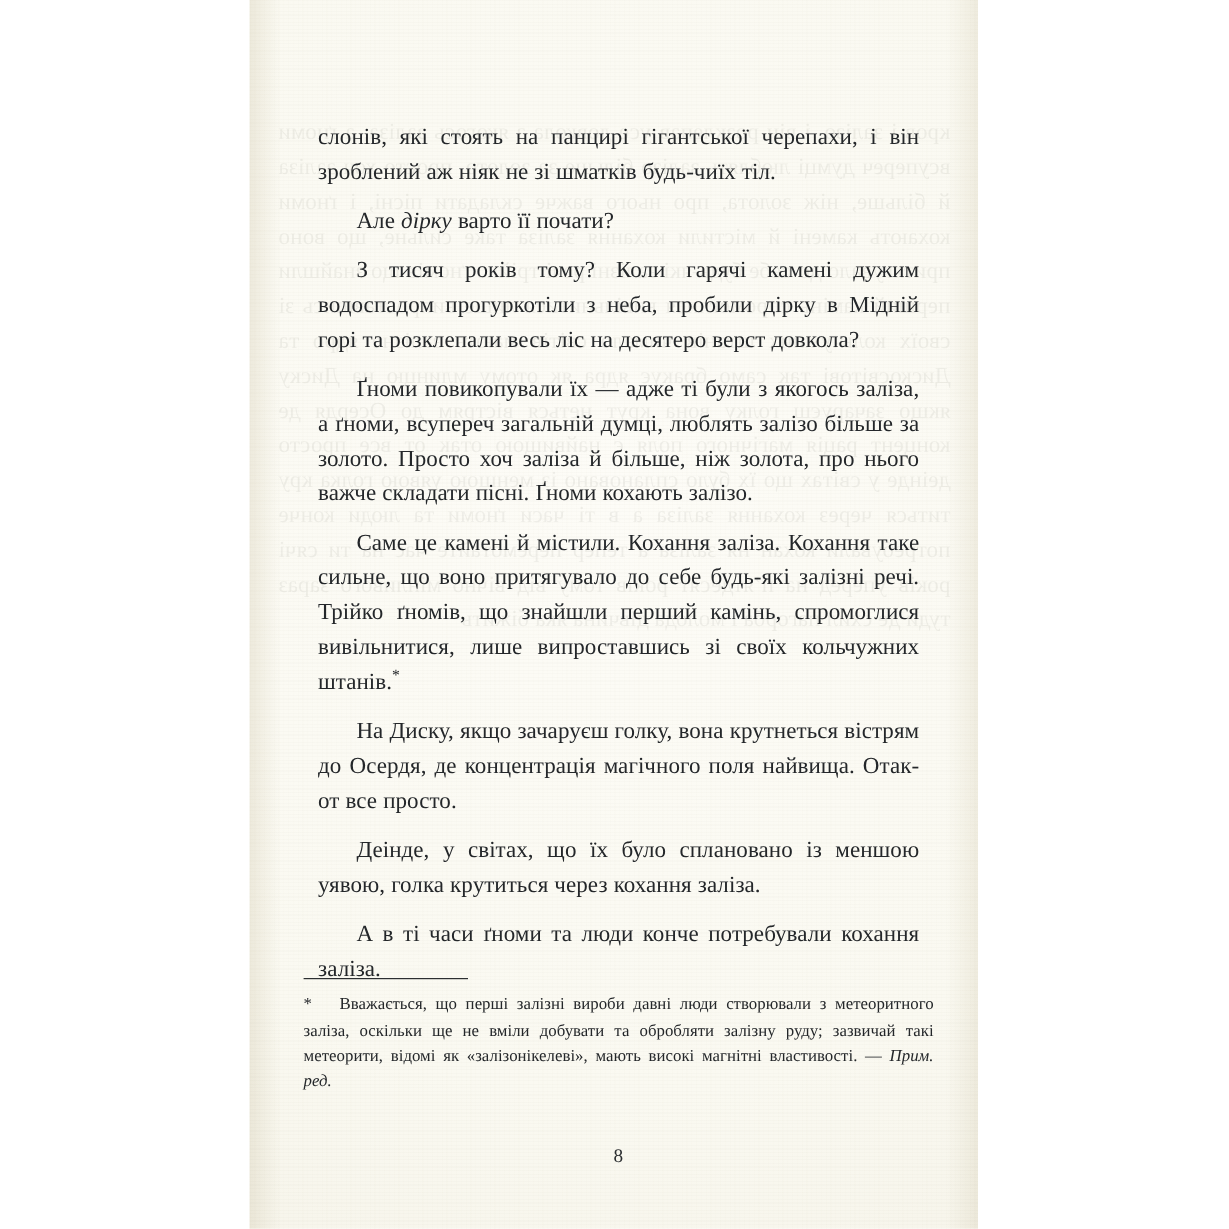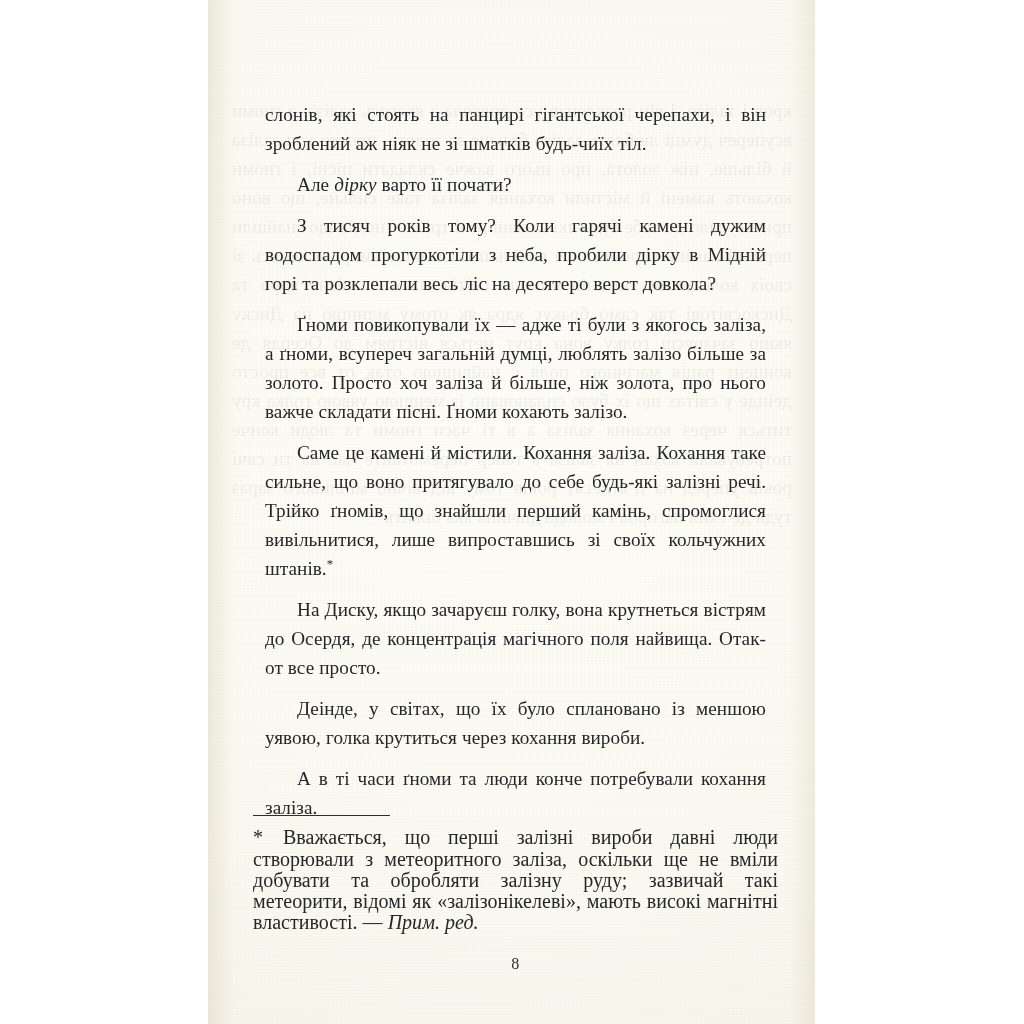--- a/index.html
+++ b/index.html
@@ -108,21 +108,21 @@
     width: 525px;
     color: #24272a;
   }
   #footnote-rule {
     width: 137px;
     height: 1.4px;
     background: #2c2f31;
     margin: 0 0 11px 0;
   }
   #footnote-text {
-    font-size: 20px;
+    font-size: 14px;
     line-height: 21.2px;
     text-align: justify;
     text-justify: inter-word;
     letter-spacing: .02px;
   }
   #footnote-text .fn-star {
     display: inline-block;
     width: 30px;
   }
   #footnote-text i { font-style: italic; }
@@ -151,21 +151,21 @@
 
   <div id="showthrough">кров і залізо, і він розклепав усе довкола з якогось заліза, а ґноми всупереч думці люблять залізо більше за золото, просто хоч заліза й більше, ніж золота, про нього важче складати пісні, і ґноми кохають камені й містили кохання заліза таке сильне, що воно притягувало до себе будь-які залізні речі трійко ґномів що знайшли перший камінь спромоглися вивільнитися лише випроставшись зі своїх кольчужних штанів чимало світів мають залізне ядро та Дискосвітові так само бракує ядра як отому млинцю на Диску якщо зачаруєш голку вона крут неться вістрям до Осердя де концент рація магічного поля є найвищою отак от все просто деінде у світах що їх було сплановано із меншою уявою голка кру титься через кохання заліза а в ті часи ґноми та люди конче потребували кохан ня заліза а тепер перемотайте час на ти сячі років уперед на п’ятдесят років тому від вічно мінливого зараз туди де схил пагорба і молода дівчина яка біжить</div>
 
   <div id="text-block">
       <p class="no-indent"><span>слонів, які стоять на панцирі гігантської черепахи, і він зроблений аж ніяк не зі шматків будь-чиїх тіл.</span></p>
       <p><span>Але </span><i>дірку</i><span> варто її почати?</span></p>
       <p><span>З тисяч років тому? Коли гарячі камені дужим водоспадом прогуркотіли з неба, пробили дірку в Мідній горі та розклепали весь ліс на десятеро верст довкола?</span></p>
       <p><span>Ґноми повикопували їх — адже ті були з якогось заліза, а ґноми, всупереч загальній думці, люблять залізо більше за золото. Просто хоч заліза й більше, ніж золота, про нього важче складати пісні. Ґноми кохають залізо.</span></p>
       <p><span>Саме це камені й містили. Кохання заліза. Кохання таке сильне, що воно притягувало до себе будь-які залізні речі. Трійко ґномів, що знайшли перший камінь, спромоглися вивільнитися, лише випроставшись зі своїх кольчужних штанів.</span><span class="fn-marker">*</span></p>
       <p><span>На Диску, якщо зачаруєш голку, вона крутнеться вістрям до Осердя, де концентрація магічного поля найвища. Отак-от все просто.</span></p>
-      <p><span>Деінде, у світах, що їх було сплановано із меншою уявою, голка крутиться через кохання вироби.</span></p>
+      <p><span>Деінде, у світах, що їх було сплановано із меншою уявою, голка крутиться через кохання заліза.</span></p>
       <p><span>А в ті часи ґноми та люди конче потребували кохання заліза.</span></p>
     </div>
 
   <div id="footnote-area">
     <div id="footnote-rule"></div>
     <div id="footnote-text"><span class="fn-star">*</span><span>Вважається, що перші залізні вироби давні люди створювали з метеоритного заліза, оскільки ще не вміли добувати та обробляти залізну руду; зазвичай такі метеорити, відомі як «залізонікелеві», мають високі магнітні властивості. — </span><i>Прим. ред.</i></div>
   </div>
 
   <div id="page-number">8</div>
 

